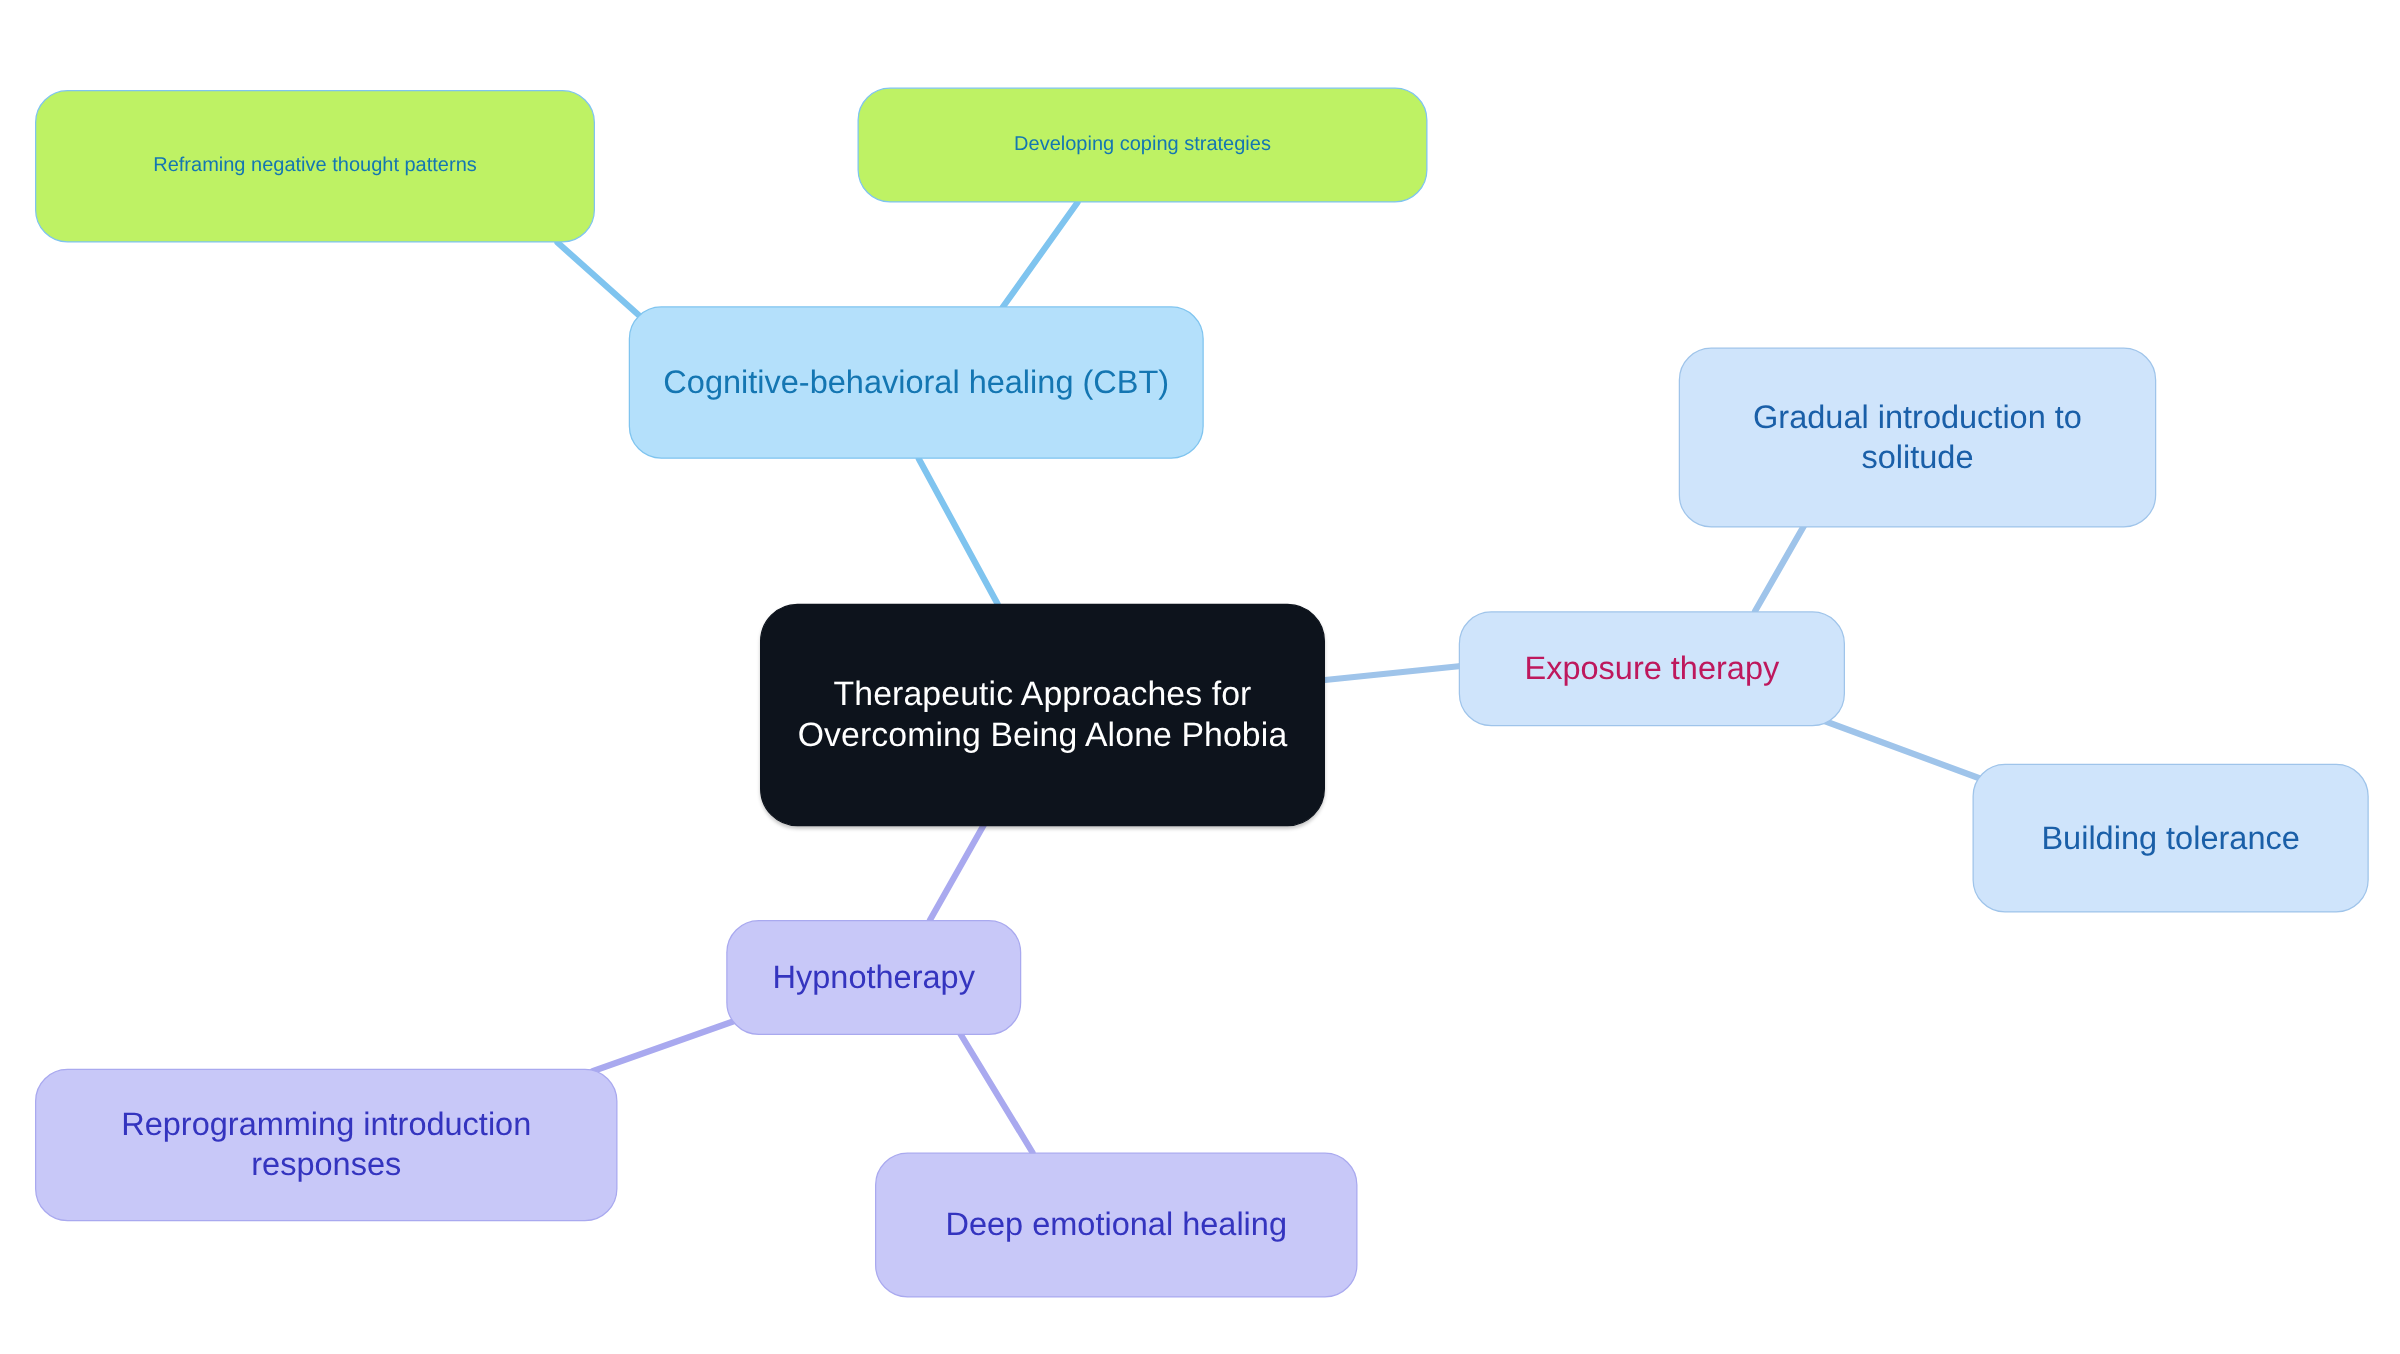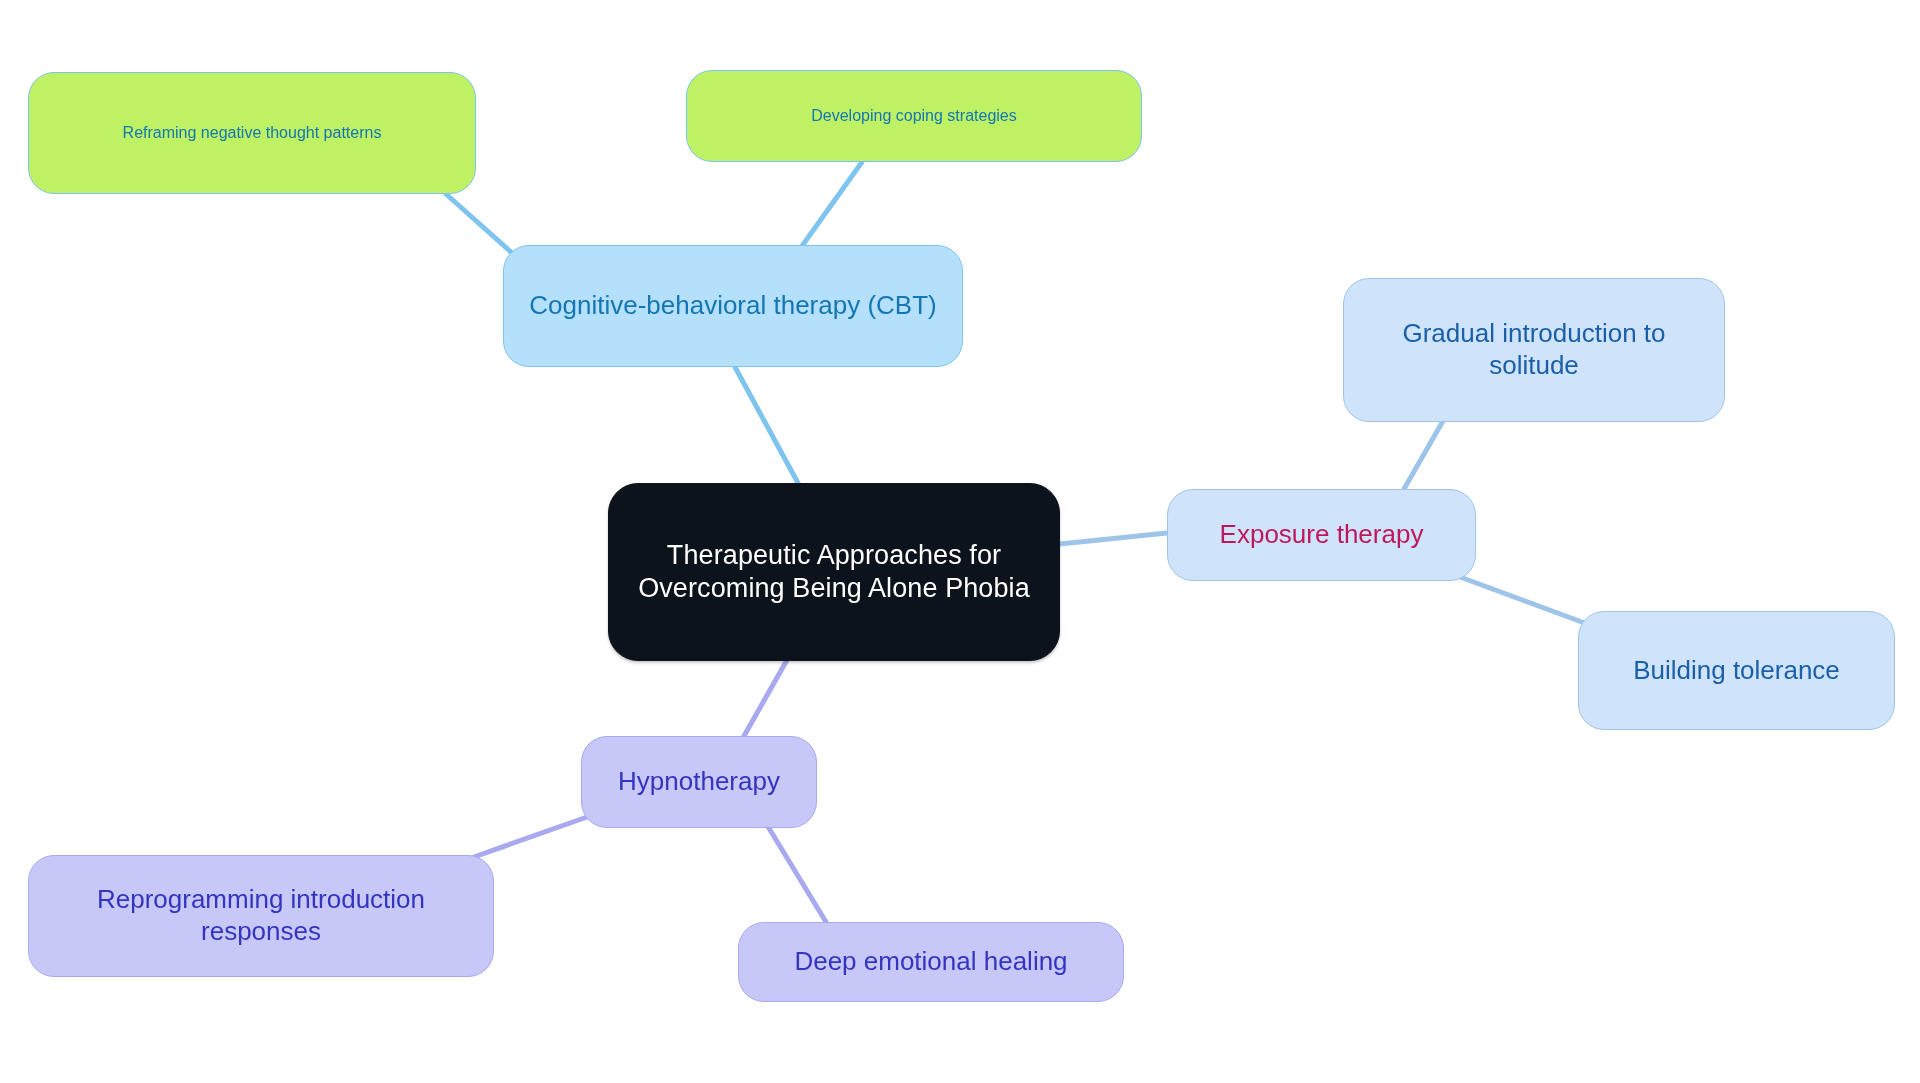--- a/index.html
+++ b/index.html
@@ -100,21 +100,21 @@
       <line x1="800" y1="637" x2="744" y2="736" stroke="#a9a9ef" stroke-width="5" stroke-linecap="round"></line>
       <line x1="587" y1="817" x2="474" y2="857" stroke="#a9a9ef" stroke-width="5" stroke-linecap="round"></line>
       <line x1="764" y1="820" x2="826" y2="922" stroke="#a9a9ef" stroke-width="5" stroke-linecap="round"></line>
     </svg>
 
   <div class="node node-central" id="node-central" style="left: 608px; top: 483px; width: 452px; height: 178px;">
     <span>Therapeutic Approaches for Overcoming Being Alone Phobia</span>
   </div>
 
   <div class="node node-cbt" id="node-cbt" style="left: 503px; top: 245px; width: 460px; height: 122px;">
-    <span>Cognitive-behavioral therapy (CBT)</span>
+    <span>Cognitive-behavioral healing (CBT)</span>
   </div>
 
   <div class="node node-cbt-child" id="node-cbt-child-1" style="left: 28px; top: 72px; width: 448px; height: 122px;">
     <span>Reframing negative thought patterns</span>
   </div>
 
   <div class="node node-cbt-child" id="node-cbt-child-2" style="left: 686px; top: 70px; width: 456px; height: 92px;">
     <span>Developing coping strategies</span>
   </div>
 
@@ -131,17 +131,17 @@
   </div>
 
   <div class="node node-hypno" id="node-hypnotherapy" style="left: 581px; top: 736px; width: 236px; height: 92px;">
     <span>Hypnotherapy</span>
   </div>
 
   <div class="node node-hypno-child" id="node-hypno-child-1" style="left: 28px; top: 855px; width: 466px; height: 122px;">
     <span>Reprogramming introduction responses</span>
   </div>
 
-  <div class="node node-hypno-child" id="node-hypno-child-2" style="left: 700px; top: 922px; width: 386px; height: 80px; margin-left: 38px;">
+  <div class="node node-hypno-child" id="node-hypno-child-2" style="left: 700px; top: 922px; width: 386px; height: 116px;">
     <span>Deep emotional healing</span>
   </div>
 
 </div>
 
 </body></html>

